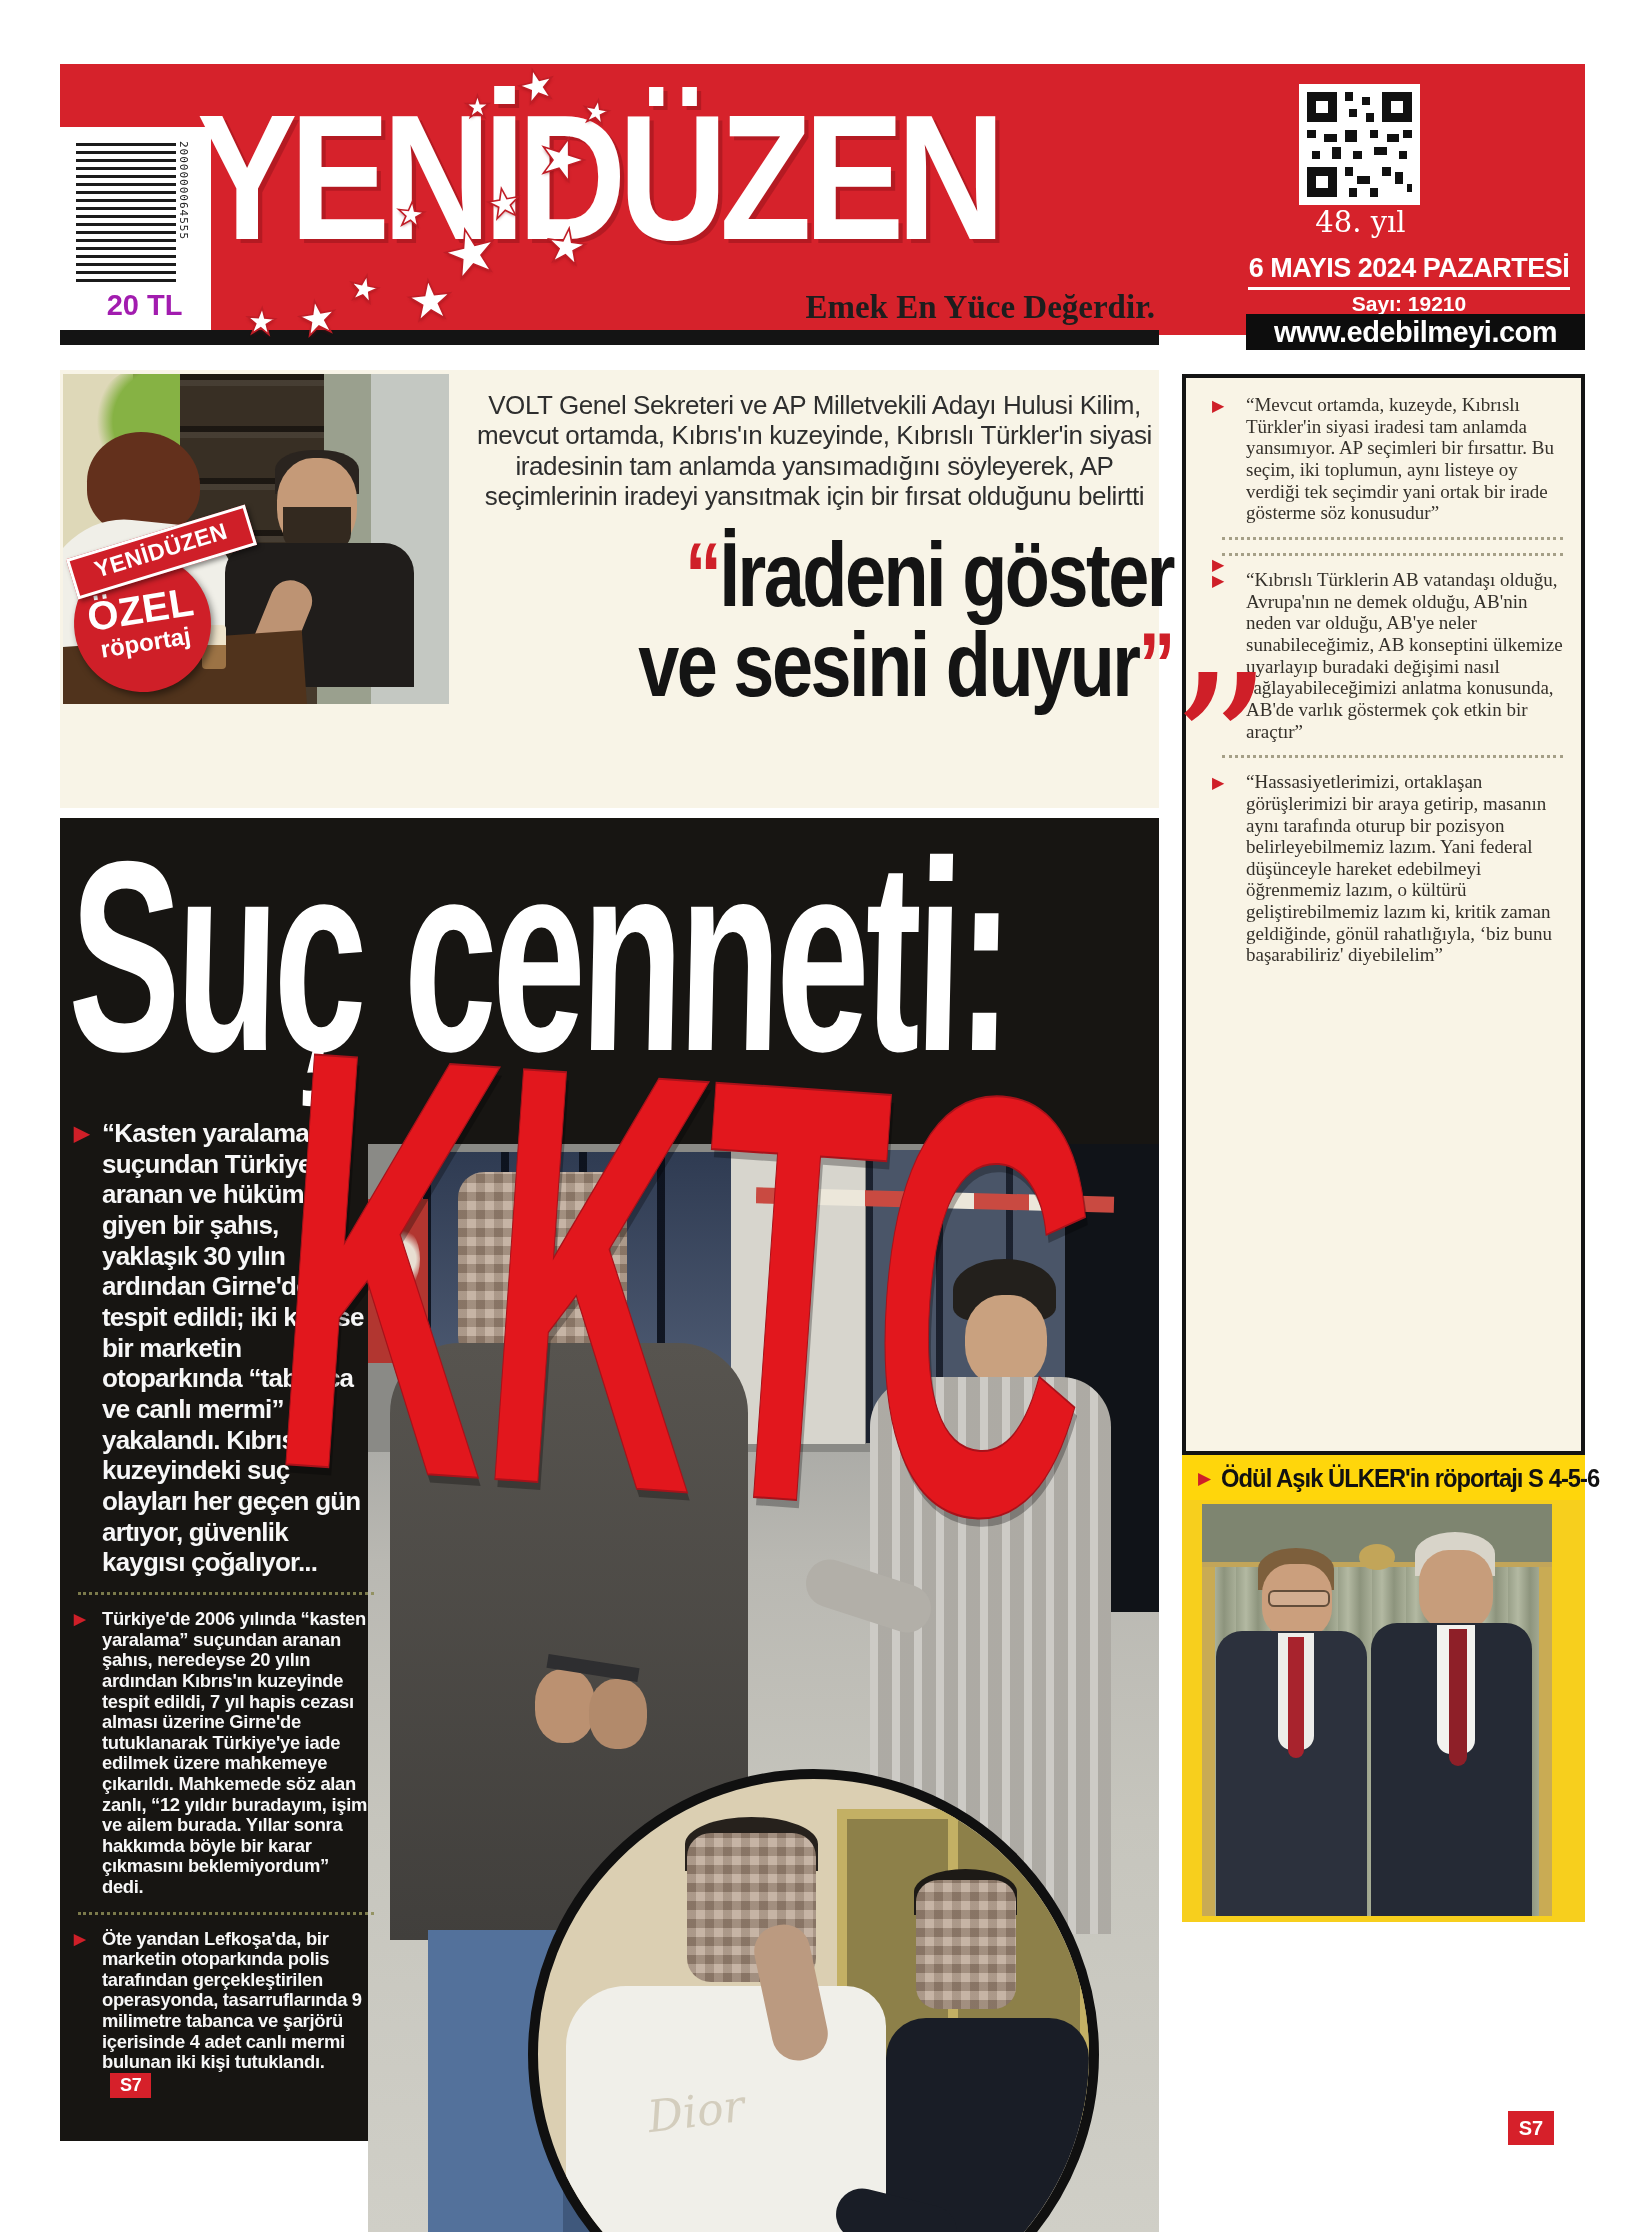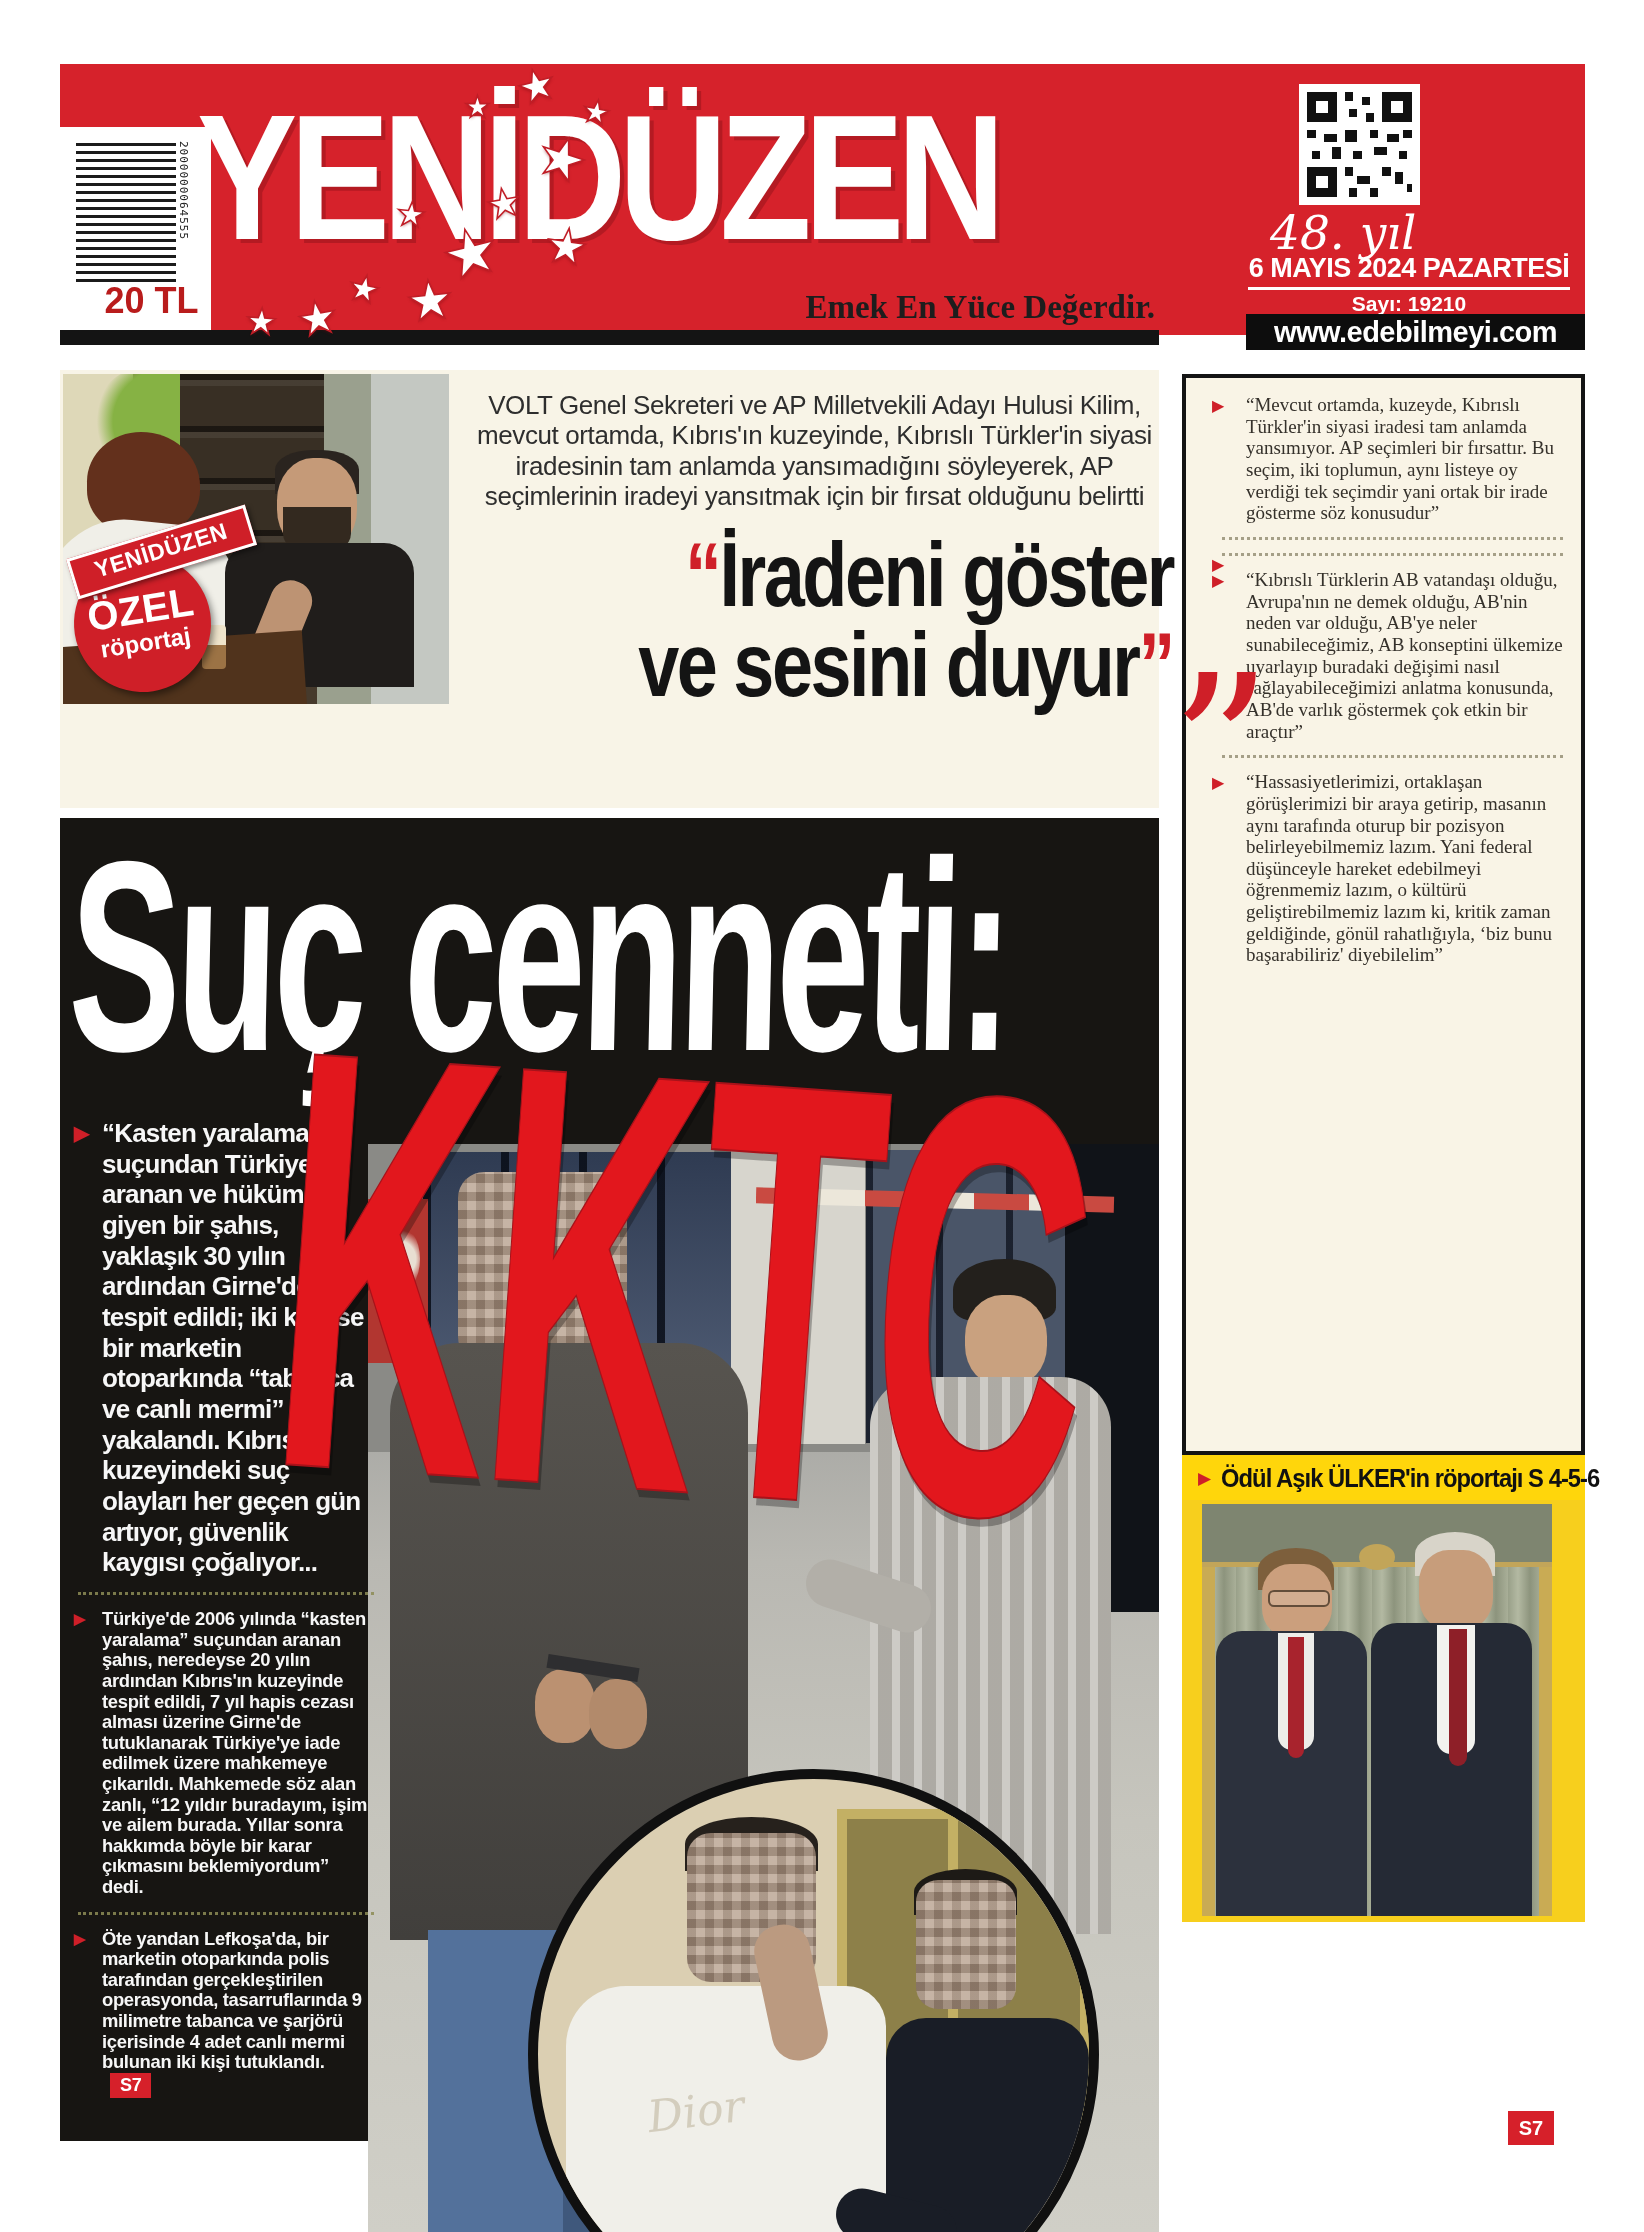--- a/index.html
+++ b/index.html
@@ -17,25 +17,25 @@
   .star{position:absolute;color:#fff;-webkit-text-stroke:1.6px #c01d26;
         text-shadow:0 2px 3px rgba(120,10,14,.4);line-height:1;z-index:6;}
   .tagline{left:697px;top:289px;width:458px;text-align:right;
            font-family:"Liberation Serif",serif;font-weight:700;font-size:33px;color:#1d1d1d;}
   .pricebox{left:60px;top:127px;width:151px;height:203px;background:#fff;}
   .barcode{position:absolute;left:16px;top:16px;width:100px;height:139px;
            background:repeating-linear-gradient(180deg,#1b1b1b 0 3px,#fff 3px 8px);}
   .barcodenum{position:absolute;left:117px;top:14px;height:145px;
               writing-mode:vertical-rl;font-family:"DejaVu Sans Mono",monospace;
               font-size:11px;color:#222;letter-spacing:1px;}
-  .price{position:absolute;left:16px;bottom:8px;width:100%;text-align:center;
-         font-size:36px;font-weight:900;color:#b91c1c;}
+  .price{position:absolute;left:9px;bottom:8px;width:100%;text-align:center;
+         font-size:29px;font-weight:900;color:#a21caf;}
   .qrbox{left:1299px;top:84px;width:121px;height:121px;background:#fff;border-radius:8px;}
-  .anniv{left:1270px;top:205px;width:181px;color:#fff;
-         font-family:"DejaVu Serif",serif;font-style:italic;font-size:47px;}
+  .anniv{left:1270px;top:205px;width:181px;text-align:center;color:#fff;
+         font-family:"DejaVu Serif",serif;font-size:29px;}
   .dateline{left:1234px;top:253px;width:350px;text-align:center;color:#fff;
             font-size:27px;font-weight:900;letter-spacing:-0.5px;}
   .dateunder{left:1248px;top:287px;width:322px;height:3px;background:#fff;}
   .issueline{left:1234px;top:292px;width:350px;text-align:center;color:#fff;
              font-size:21px;font-weight:700;}
   .webbar{left:1246px;top:314px;width:339px;height:36px;background:#0d0d0d;color:#fff;
           font-size:29px;font-weight:900;text-align:center;line-height:36px;letter-spacing:-0.5px;}
 
   
   .creampanel{left:60px;top:370px;width:1099px;height:438px;background:#f8f4e7;}

